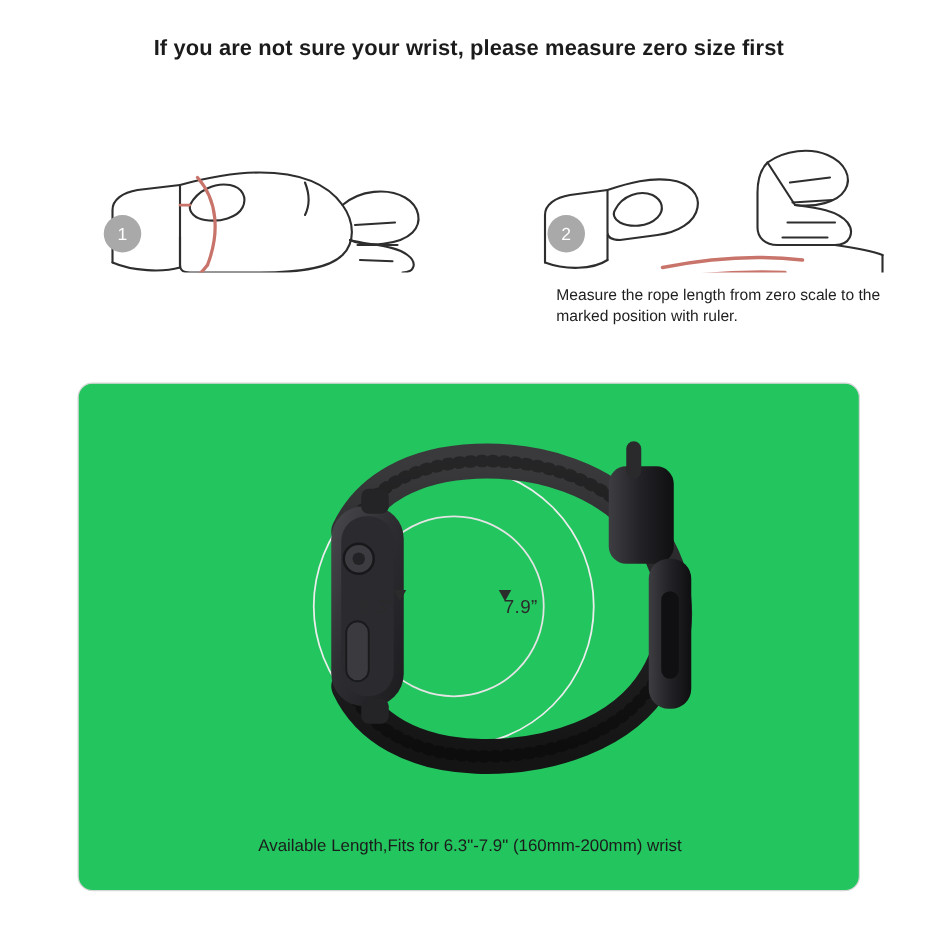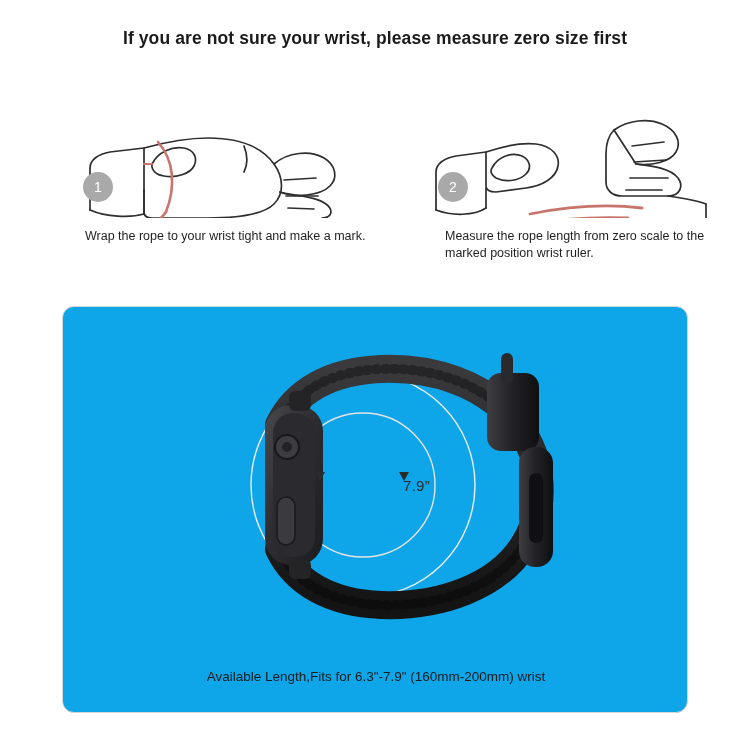--- a/index.html
+++ b/index.html
@@ -83,21 +83,21 @@
 
   
   .panel {
     position: absolute;
     left: 62px;
     top: 306px;
     width: 626px;
     height: 407px;
     border: 1px solid #d6d6d6;
     border-radius: 12px;
-    background: #0ea5e9;
+    background: #22c55e;
     box-sizing: border-box;
   }
   .watch-art {
     position: absolute;
     left: 0;
     top: 0;
     width: 624px;
     height: 340px;
   }
   .ring-label {
@@ -156,21 +156,20 @@
         <g fill="none" stroke="#c8746a" stroke-width="2.6" stroke-linecap="round">
           <path d="M110 74 C126 92 128 118 118 144"></path>
           <path d="M118 144 C112 152 104 158 96 162"></path>
         </g>
 
         <g stroke="#c8746a" stroke-width="2.2" stroke-linecap="round">
           <path d="M104 96 L96 96"></path>
         </g>
       </svg>
       <div class="badge badge-1">1</div>
-      <div class="caption cap-1">Wrap the rope to your wrist tight and make a mark.</div>
     </div>
 
     <div class="step step-2">
       <svg class="art" viewBox="0 0 330 150">
         <g fill="none" stroke="#2e2e2e" stroke-width="1.7" stroke-linecap="round" stroke-linejoin="round">
 
           <path d="M36 142 L36 104 C36 96 44 90 56 88 L86 84"></path>
           <path d="M86 140 L86 120"></path>
           <path d="M36 142 C52 148 74 148 86 140"></path>
           <path d="M86 84 C104 78 120 74 136 76 C152 78 160 88 158 98
@@ -229,21 +228,21 @@
               <path d="M272 156 L272 170"></path>
             <path d="M280 156 L280 170"></path>
               <path d="M288 156 L288 176"></path>
               <path d="M296 156 L296 170"></path>
             <path d="M304 156 L304 170"></path>
               <path d="M312 156 L312 170"></path>
           </g>
         </g>
       </svg>
       <div class="badge badge-2">2</div>
-      <div class="caption cap-2">Measure the rope length from zero scale to the marked position wrist ruler.</div>
+      <div class="caption cap-2">Measure the rope length from zero scale to the marked position with ruler.</div>
     </div>
   </div>
 
   <div class="panel">
 
     <svg class="watch-art" viewBox="0 0 624 340">
       <defs>
         <linearGradient id="caseGrad" x1="0" y1="0" x2="1" y2="1">
           <stop offset="0%" stop-color="#4a4a4e"></stop>
           <stop offset="45%" stop-color="#2e2e32"></stop>

